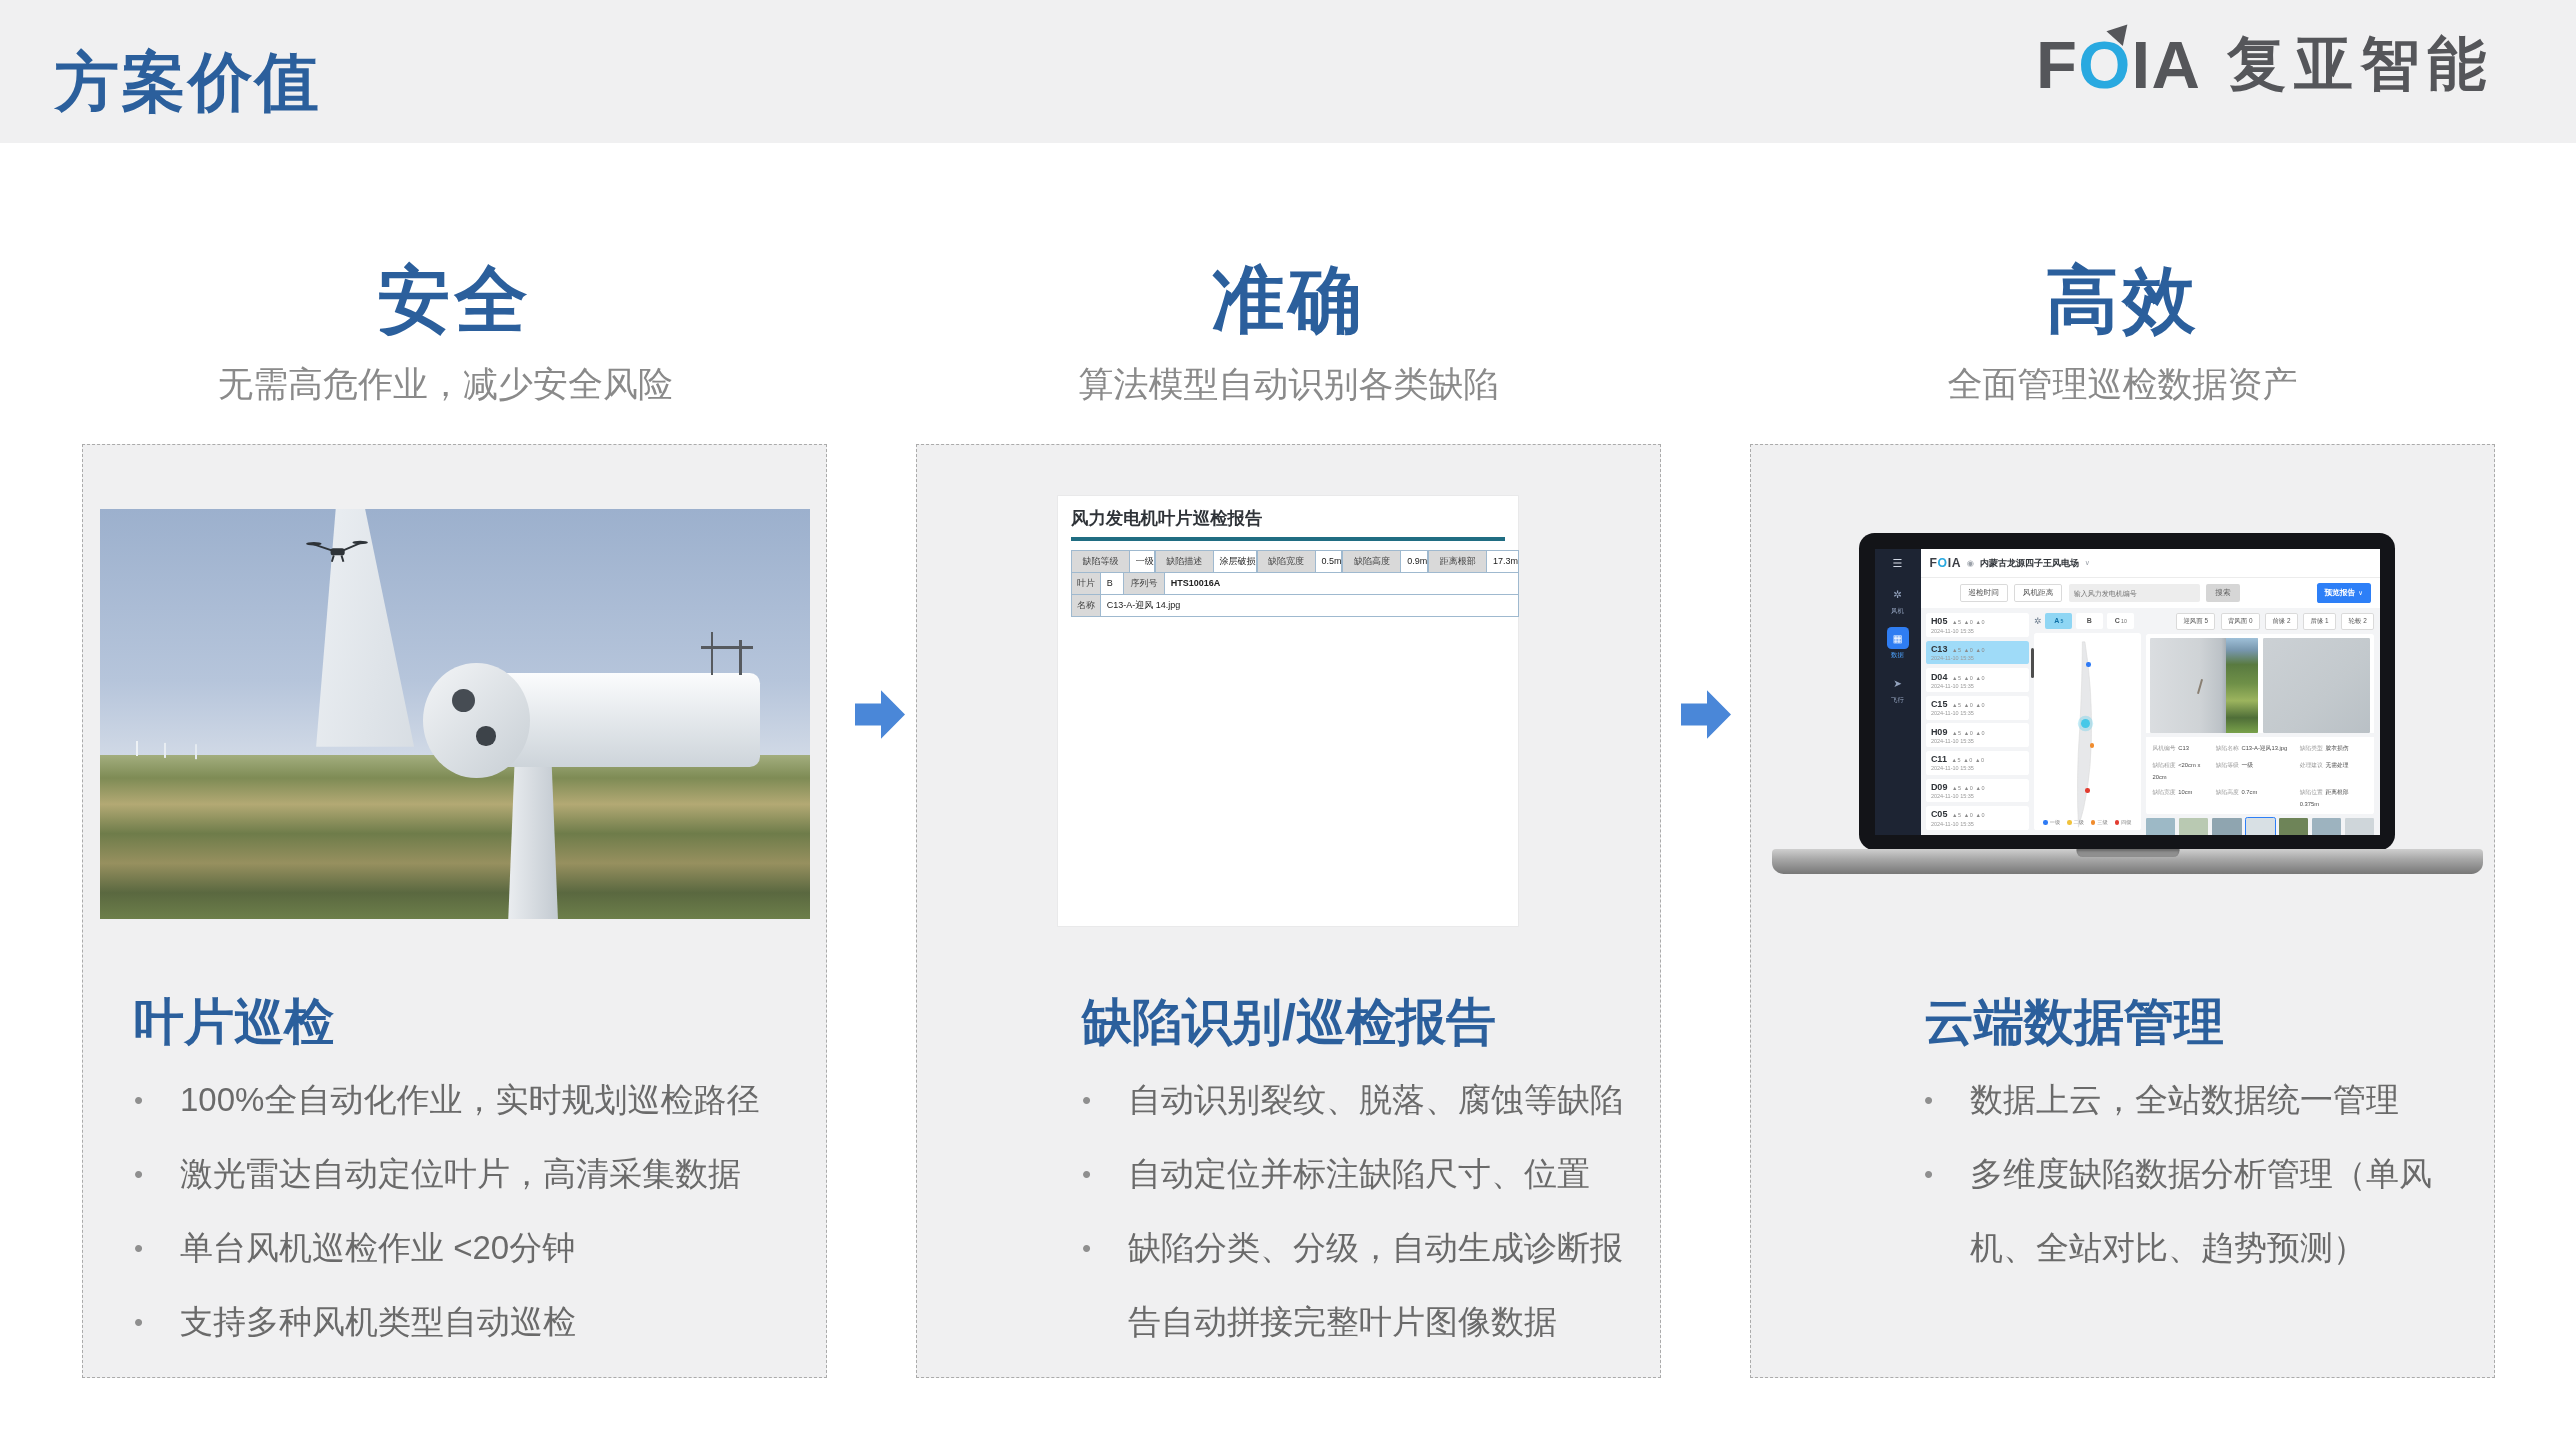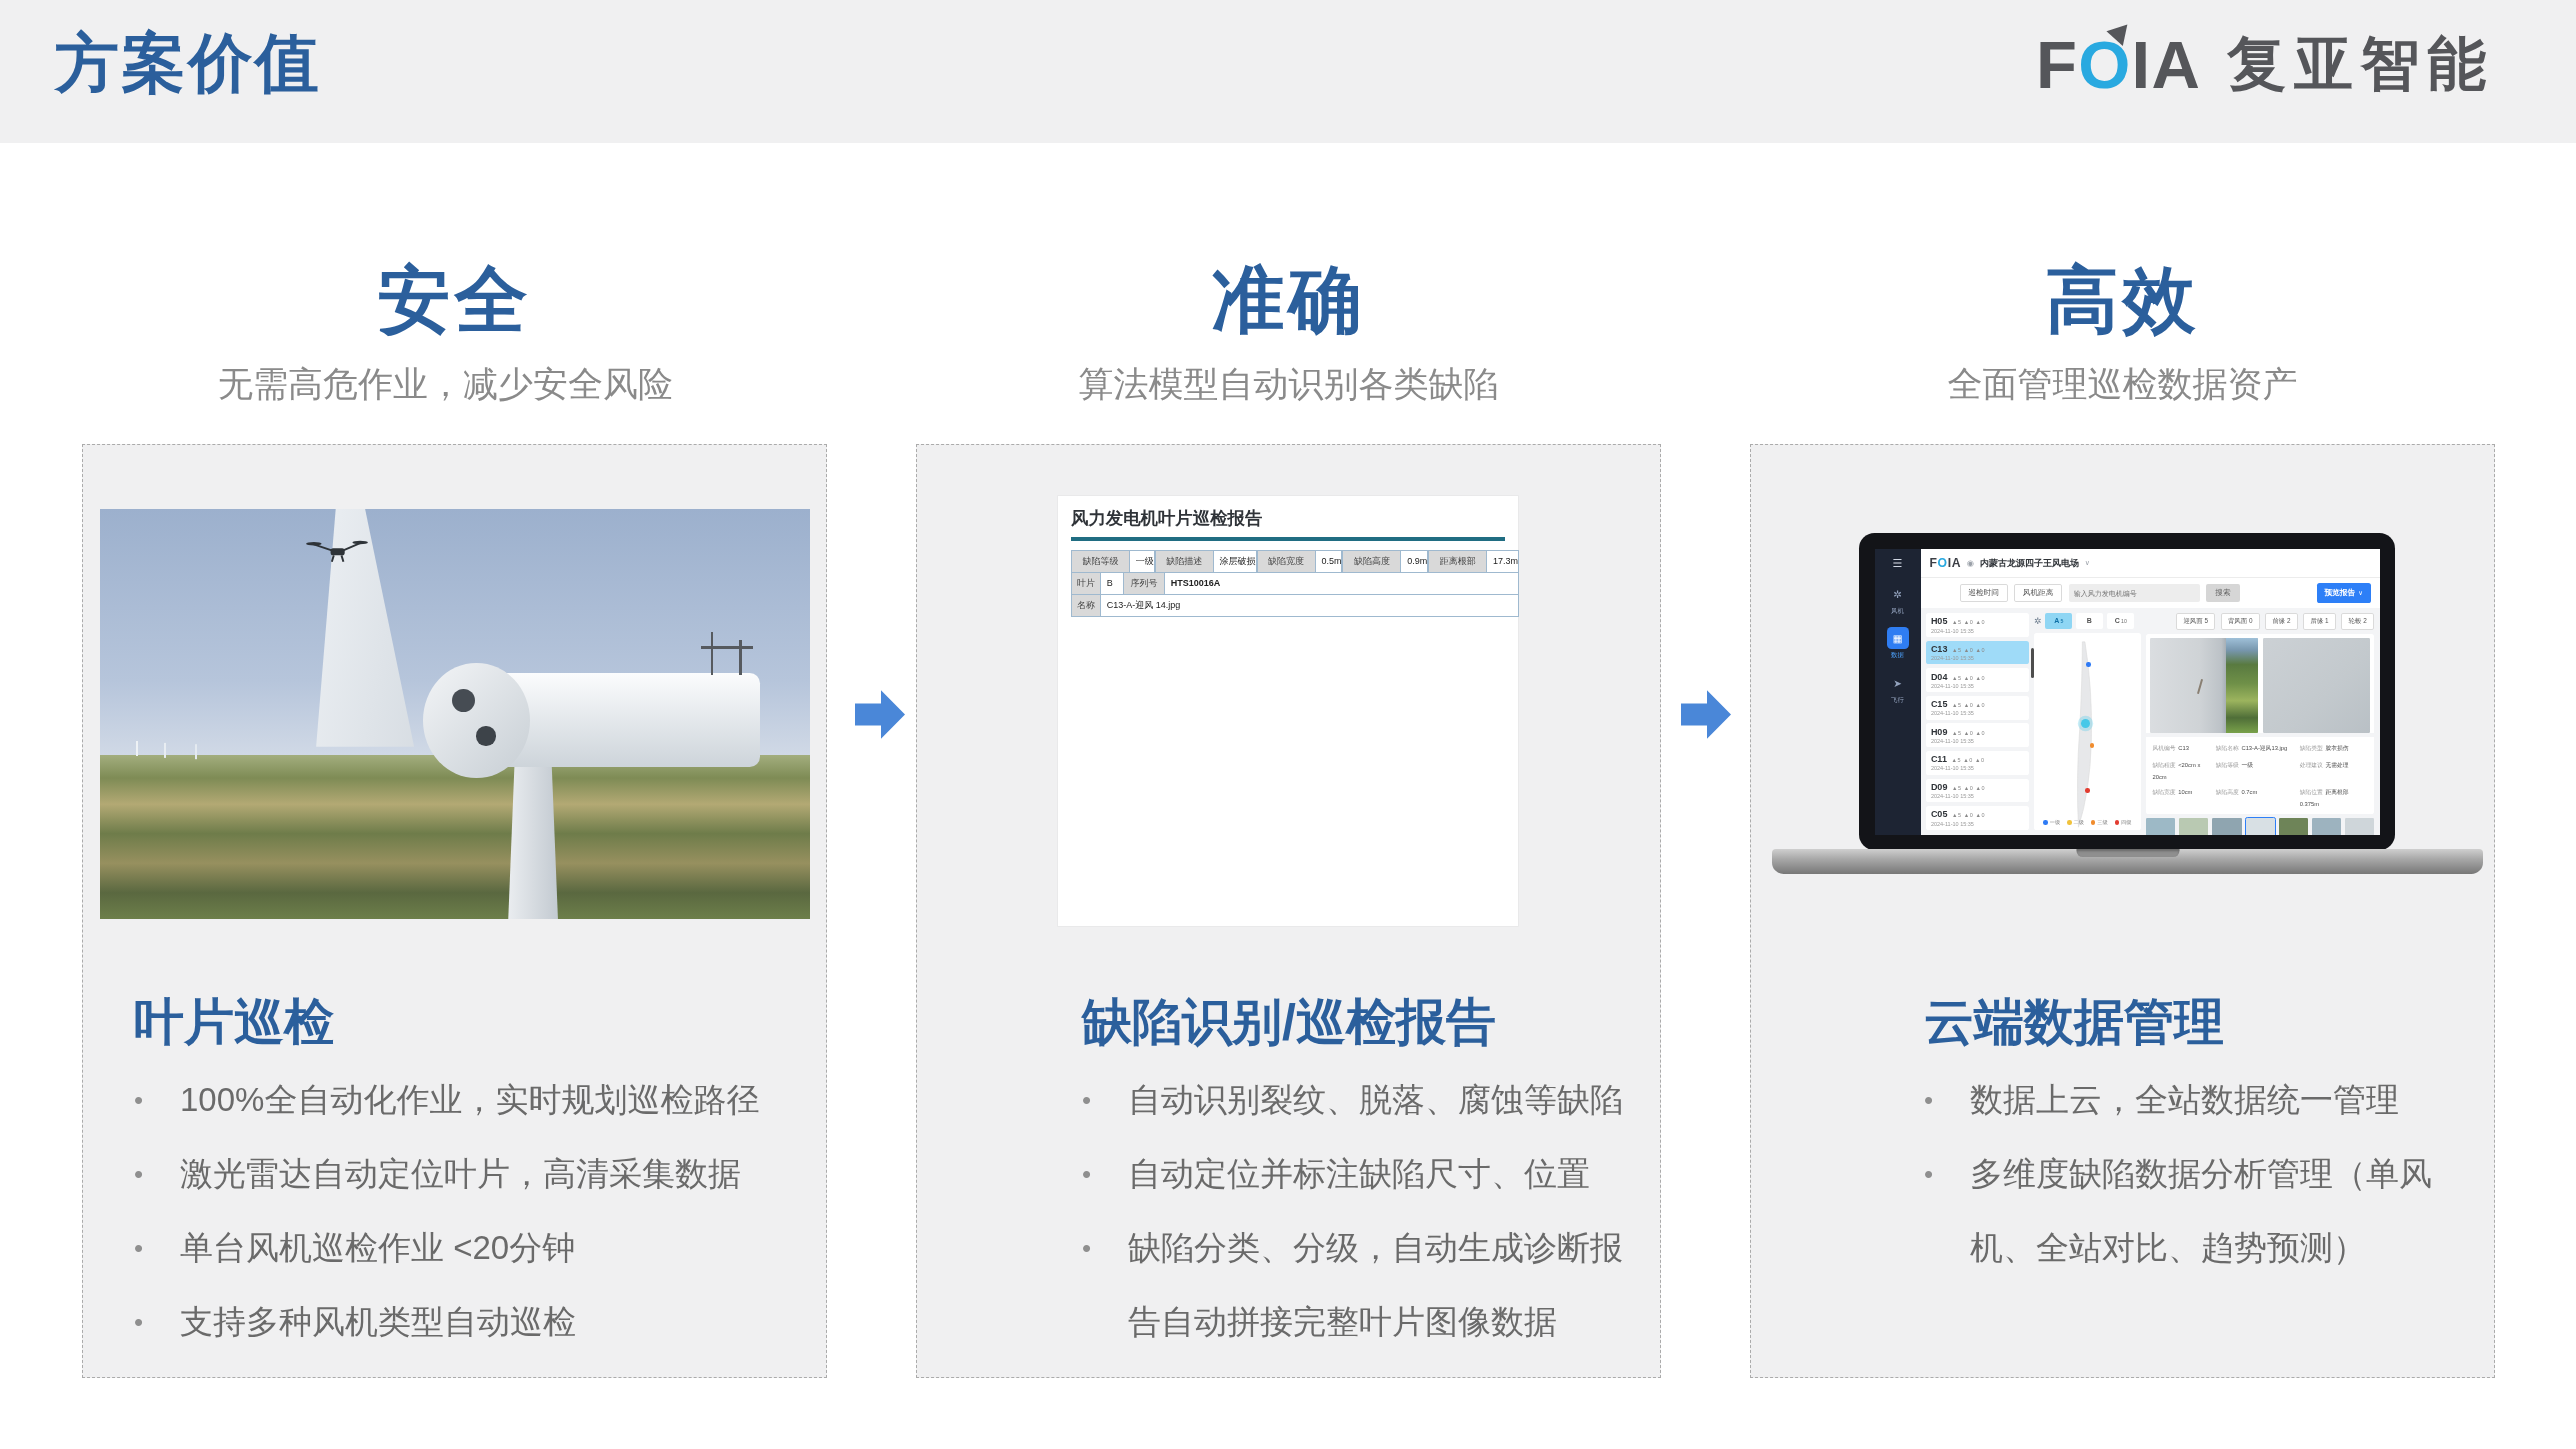--- a/index.html
+++ b/index.html
@@ -1,21 +1,21 @@
 <!DOCTYPE html>
 <html style="font-size:10.3px"><head>
 <meta charset="utf-8">
 <style>
   html,body{margin:0;padding:0;background:#ffffff;}
   .canvas{position:relative;width:2576px;height:1449px;background:#ffffff;
     font-family:"Liberation Sans",sans-serif;overflow:hidden;}
 
   
   .hdr{position:absolute;left:0;top:0;width:2576px;height:143px;background:#f0f0f1;}
-  .hdr-title{position:absolute;left:55px;top:20px;font-size:64px;font-weight:800;
+  .hdr-title{position:absolute;left:55px;top:39px;font-size:64px;font-weight:800;
     color:#2b5f9c;letter-spacing:2.6px;}
   .brand{position:absolute;right:82px;top:31px;display:flex;align-items:center;gap:26px;}
   .brand-latin{font-size:67px;font-weight:800;color:#55565a;letter-spacing:1.3px;position:relative;line-height:1;}
   .brand-latin .o{color:#29a9e0;}
   .brand-tri{position:absolute;left:45%;top:-9px;width:0;height:0;
     border-left:11px solid transparent;border-right:11px solid transparent;
     border-bottom:19.3px solid #55565a;transform:rotate(42deg);}
   .brand-cn{font-size:59px;font-weight:700;color:#55565a;letter-spacing:7.7px;line-height:1;}
 
   

